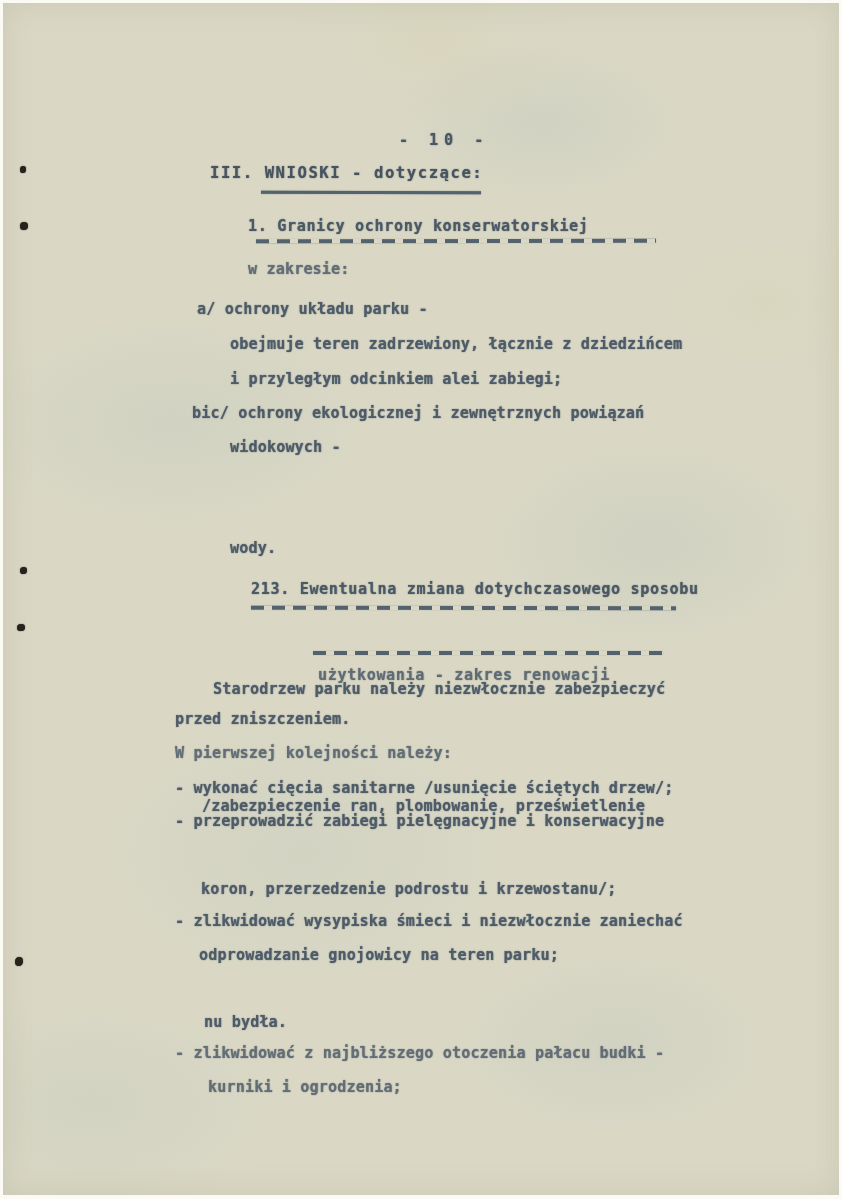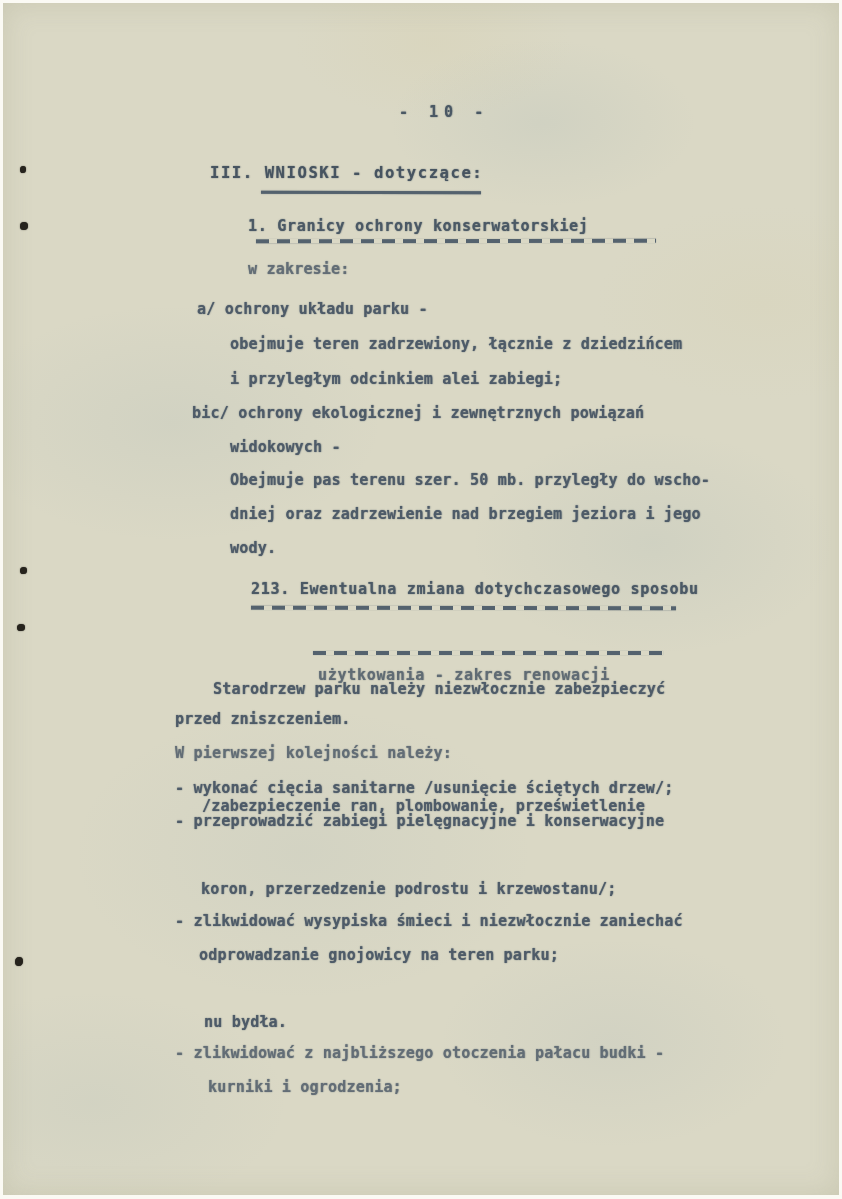--- a/index.html
+++ b/index.html
@@ -22,21 +22,21 @@
       #dad8c5;
     box-shadow:inset 0 0 28px rgba(150,150,120,.25);
     overflow:hidden;
   }
   .textlayer{position:absolute;inset:0;filter:blur(.25px);}
   .tl{
     position:absolute;white-space:pre;
     font-size:15px;font-weight:700;color:#4e5b68;letter-spacing:.2px;
     text-shadow:0 0 1.3px rgba(78,91,104,.75), .6px .4px 1px rgba(78,91,104,.35);
   }
-  .pagenum{letter-spacing:6px;color:#4a5864;}
+  .pagenum{letter-spacing:6px;color:#4a5864;margin-top:28px;}
   .h1{font-size:15.5px;letter-spacing:1.6px;color:#475460;}
   .h2{letter-spacing:.7px;color:#4b5965;}
   .faint{opacity:.85;}
   .rule{
     position:absolute;height:3px;background:#54626e;
     box-shadow:0 0 1.2px rgba(84,98,110,.85);
     transform:rotate(.15deg);
   }
   .dashrow{
     position:absolute;height:3.5px;
@@ -63,22 +63,20 @@
     <div class="tl h2" style="left:245px;top:214px;">1. Granicy ochrony konserwatorskiej</div>
     <div class="dashrow" style="left:253px;top:236px;width:400px;transform:rotate(-.1deg);"></div>
     <div class="tl faint" style="left:245px;top:257px;">w zakresie:</div>
 
     <div class="tl" style="left:227px;top:332px;">obejmuje teren zadrzewiony, łącznie z dziedzińcem</div>
     <div class="tl" style="left:194px;top:297px;">a/ ochrony układu parku -</div>
     <div class="tl" style="left:227px;top:367px;">i przyległym odcinkiem alei zabiegi;</div>
 
     <div class="tl" style="left:189px;top:401px;">bic/ ochrony ekologicznej i zewnętrznych powiązań</div>
     <div class="tl" style="left:227px;top:435px;">widokowych -</div>
-    <div class="tl" style="left:227px;top:468px;">Obejmuje pas terenu szer. 50 mb. przyległy do wscho-</div>
-    <div class="tl" style="left:227px;top:502px;">dniej oraz zadrzewienie nad brzegiem jeziora i jego</div>
     <div class="tl" style="left:227px;top:536px;">wody.</div>
 
     <div class="tl h2" style="left:248px;top:577px;">213. Ewentualna zmiana dotychczasowego sposobu</div>
     <div class="dashrow" style="left:248px;top:603px;width:425px;transform:rotate(.1deg);"></div>
     <div class="tl h2 faint" style="left:315px;top:626px;margin-top:37px;">użytkowania - zakres renowacji</div>
     <div class="dashrow" style="left:310px;top:648px;width:350px;"></div>
 
     <div class="tl" style="left:210px;top:677px;">Starodrzew parku należy niezwłocznie zabezpieczyć</div>
     <div class="tl" style="left:172px;top:707px;">przed zniszczeniem.</div>
     <div class="tl" style="left:172px;top:776px;">- wykonać cięcia sanitarne /usunięcie ściętych drzew/;</div>

